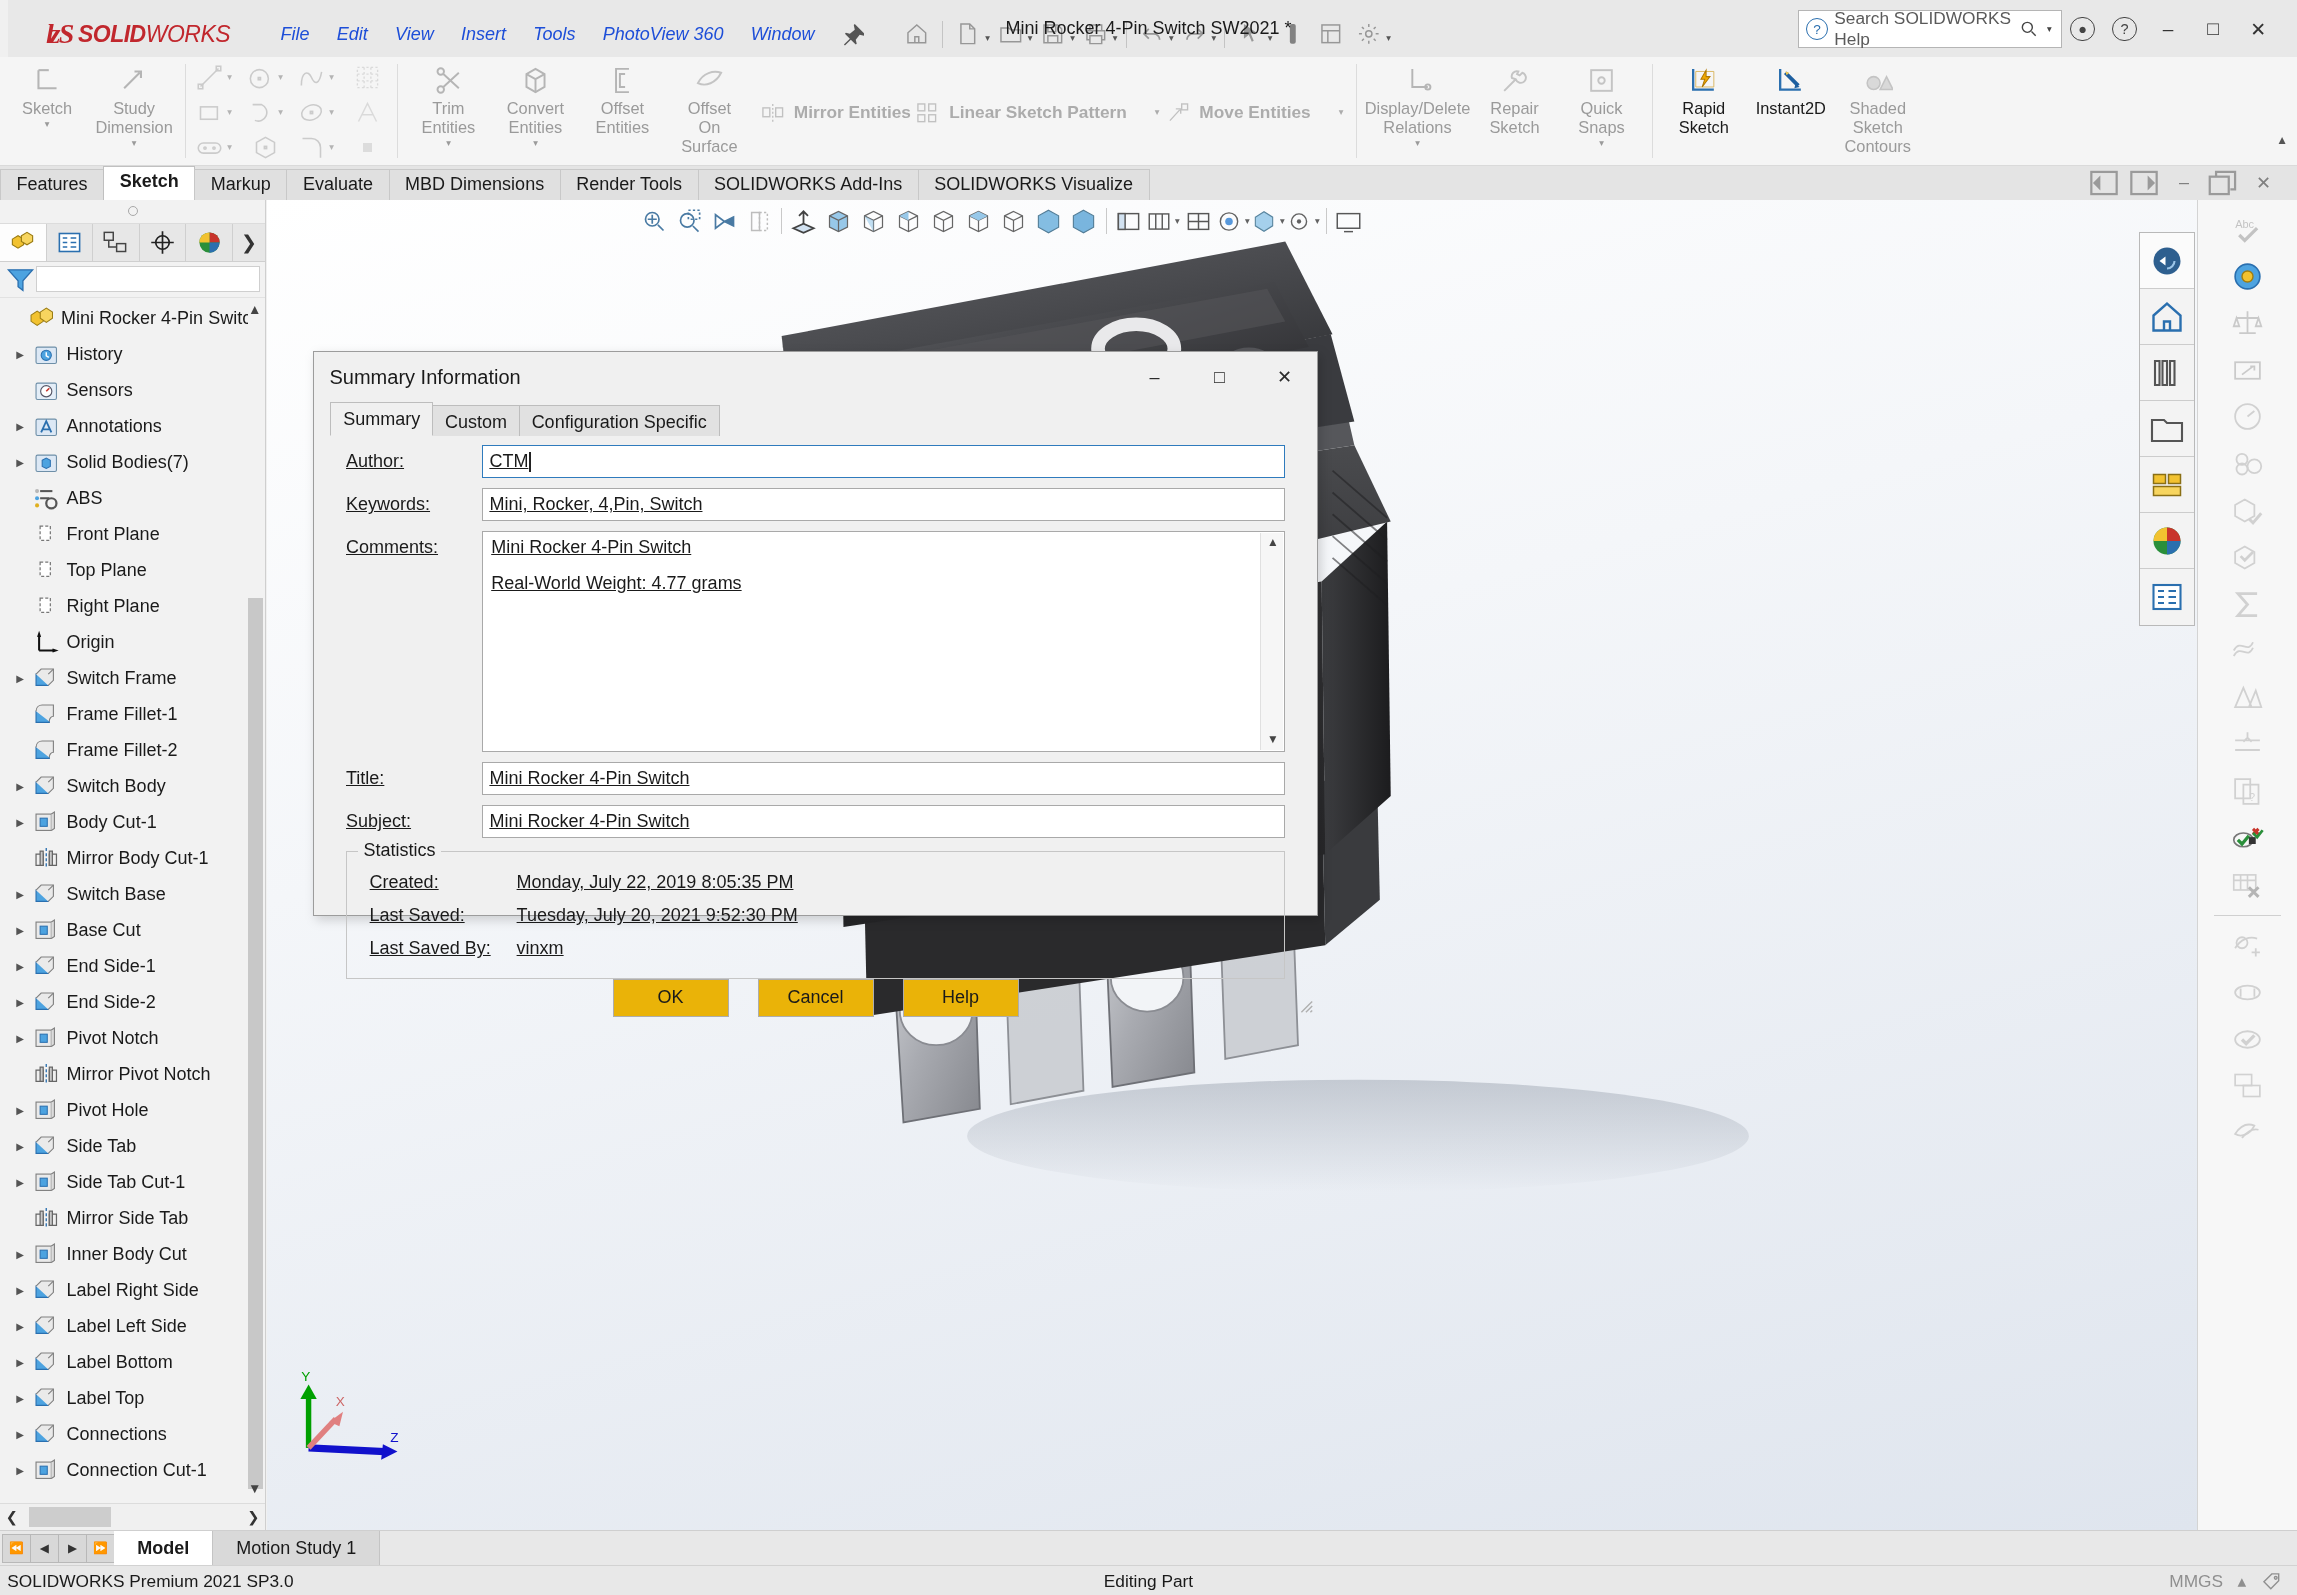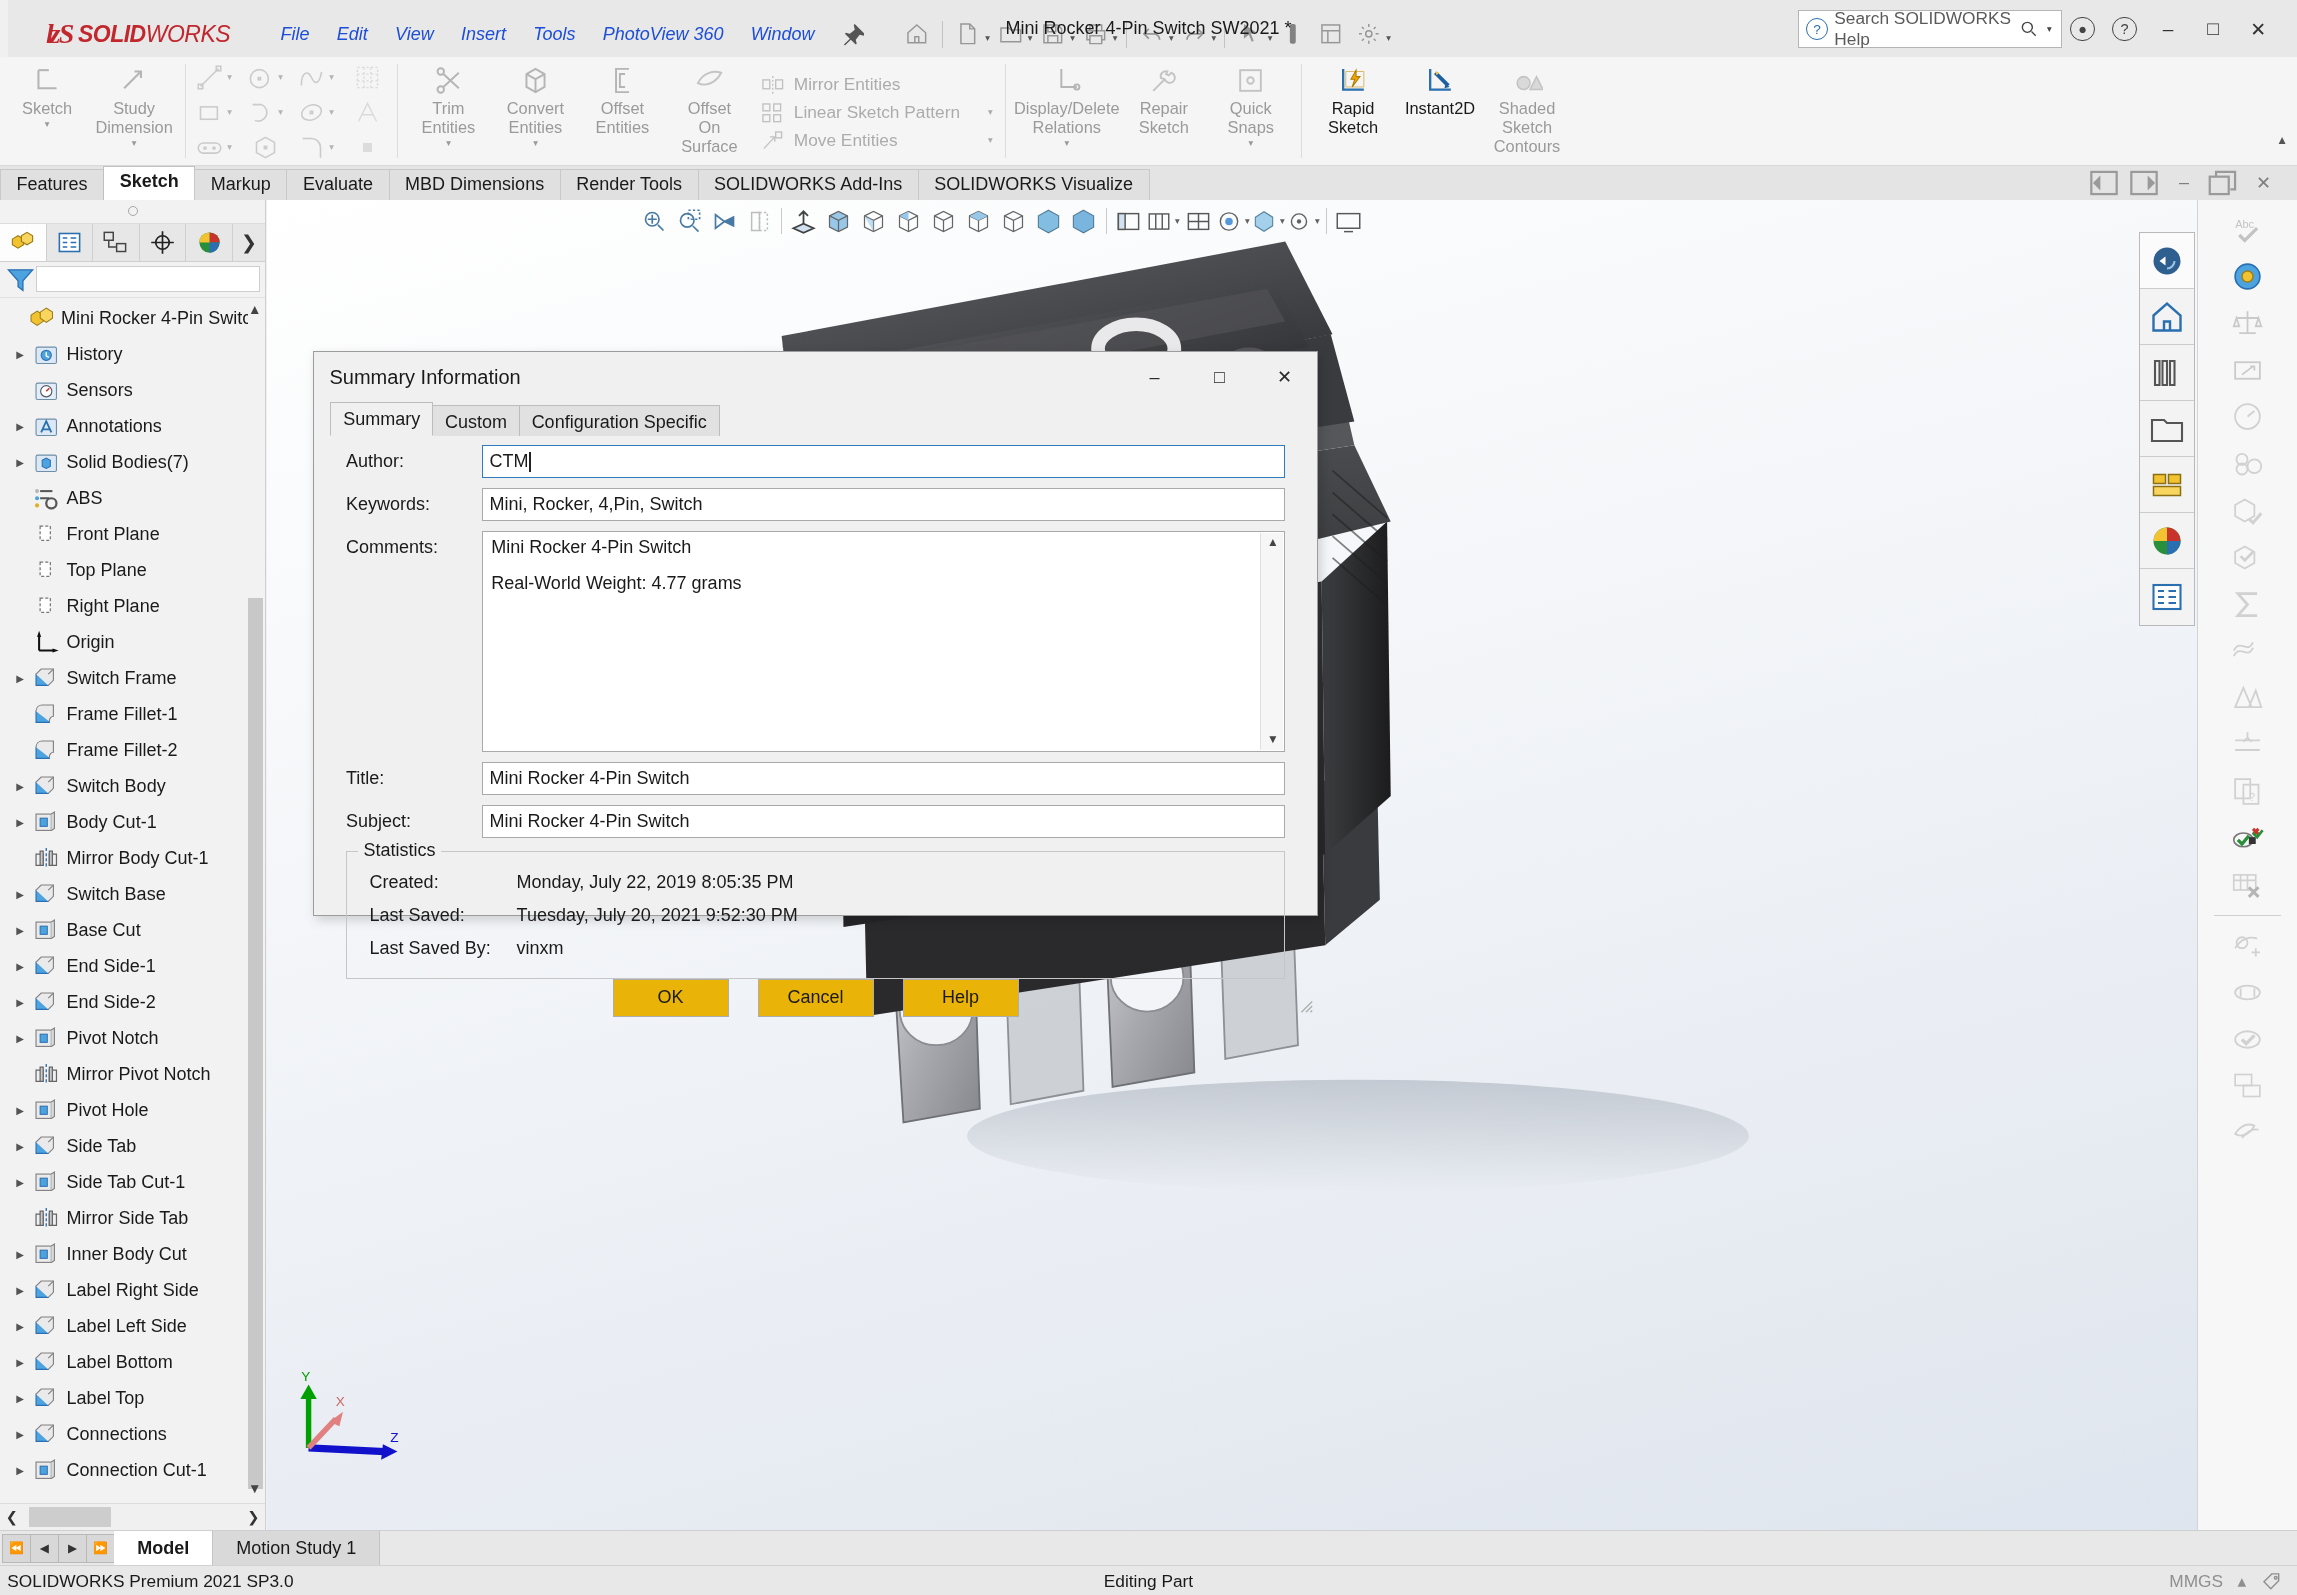--- a/index.html
+++ b/index.html
@@ -67,21 +67,21 @@
     line-height:1.18; text-align:center;
   }
   .rbtn.enabled { color:#1a1a1a; }
   .rbtn .ic { height:36px; display:flex; align-items:center; justify-content:center; }
   .rbtn .ic svg { width:31px;height:31px; }
   .rbtn .dd { font-size:8.2px; margin-top:1.8px; color:#9a9a9a;}
   .sk-grid { display:grid; grid-template-columns:repeat(4, 51px); grid-template-rows:repeat(3,35px); align-items:center; padding-top:2.7px;}
   .sk-cell { display:flex; align-items:center; justify-content:center; gap:2.7px; opacity:.45;}
   .sk-cell svg { width:27px;height:27px;}
   .sk-cell .cd { font-size:8.2px;color:#666; }
-  .rlist { display:flex; flex-direction:column; justify-content:center; padding:3.6px 7.3px 0 3.6px; gap:4.5px;}
+  .rlist { display:flex; justify-content:space-between; padding:3.6px 7.3px 0 3.6px; gap:4.5px;font-weight:bold;}
   .rrow { display:flex; align-items:center; gap:8.2px; color:#9a9a9a; font-size:17.3px; opacity:.8;}
   .rrow svg { width:25.5px;height:23.6px; flex:none;}
   .rrow .cd { font-size:8.2px; margin-left:auto; padding-left:18px;}
   .ribbon-collapse { position:absolute; right:9px; top:76px; font-size:11.8px; color:#555;}
 
   
   .tabsrow {
     position:absolute; left:0; top:166px; width:2297px; height:34px;
     background:#e4e4e4; display:flex; align-items:flex-end;
   }
@@ -194,21 +194,21 @@
     position:absolute; left:313px; top:351px; width:1005px; height:565px;
     background:#f0f0f0; border:0.9px solid #9c9c9c;
     display:flex; flex-direction:column;
   }
   .dlg-title { height:50px; display:flex; align-items:center; padding-left:15.5px; font-size:20px;}
   .dlg-wbtns { margin-left:auto; display:flex; align-items:stretch; height:50px;}
   .dlg-wb { width:65px; display:flex; align-items:center; justify-content:center; font-size:18px; color:#2b2b2b;}
   .dlg-tabs { display:flex; align-items:flex-end; padding-left:16.4px; height:34px; }
   .dtb { padding:5.5px 11.8px 6.4px 11.8px; font-size:18px; background:#e1e1e1; border:0.9px solid #bdbdbd; border-bottom:none; margin-right:-0.9px; height:31px;}
   .dtb.active { background:#f0f0f0; height:34px; border-bottom:0.9px solid #f0f0f0; position:relative; z-index:2;}
-  .dlg-body { flex:1; padding:9px 32px 0 32px; position:relative;}
+  .dlg-body { flex:1; padding:9px 32px 0 32px; position:relative;text-decoration:underline;}
   .frow { display:flex; align-items:flex-start; margin-bottom:10px;}
   .flabel { width:136px; font-size:18px; padding-top:6.4px; }
   .finput {
     flex:1; height:33px; background:#ffffff; border:0.9px solid #a9a9a9;
     display:flex; align-items:center; padding:0 6.4px; font-size:18px;
   }
   .finput.focus { border:1.5px solid #2f7bbd; }
   .caret { display:inline-block; width:1.4px; height:20px; background:#222; margin-left:0.9px;}
   .ftext {
     flex:1; height:221px; background:#ffffff; border:0.9px solid #a9a9a9;

